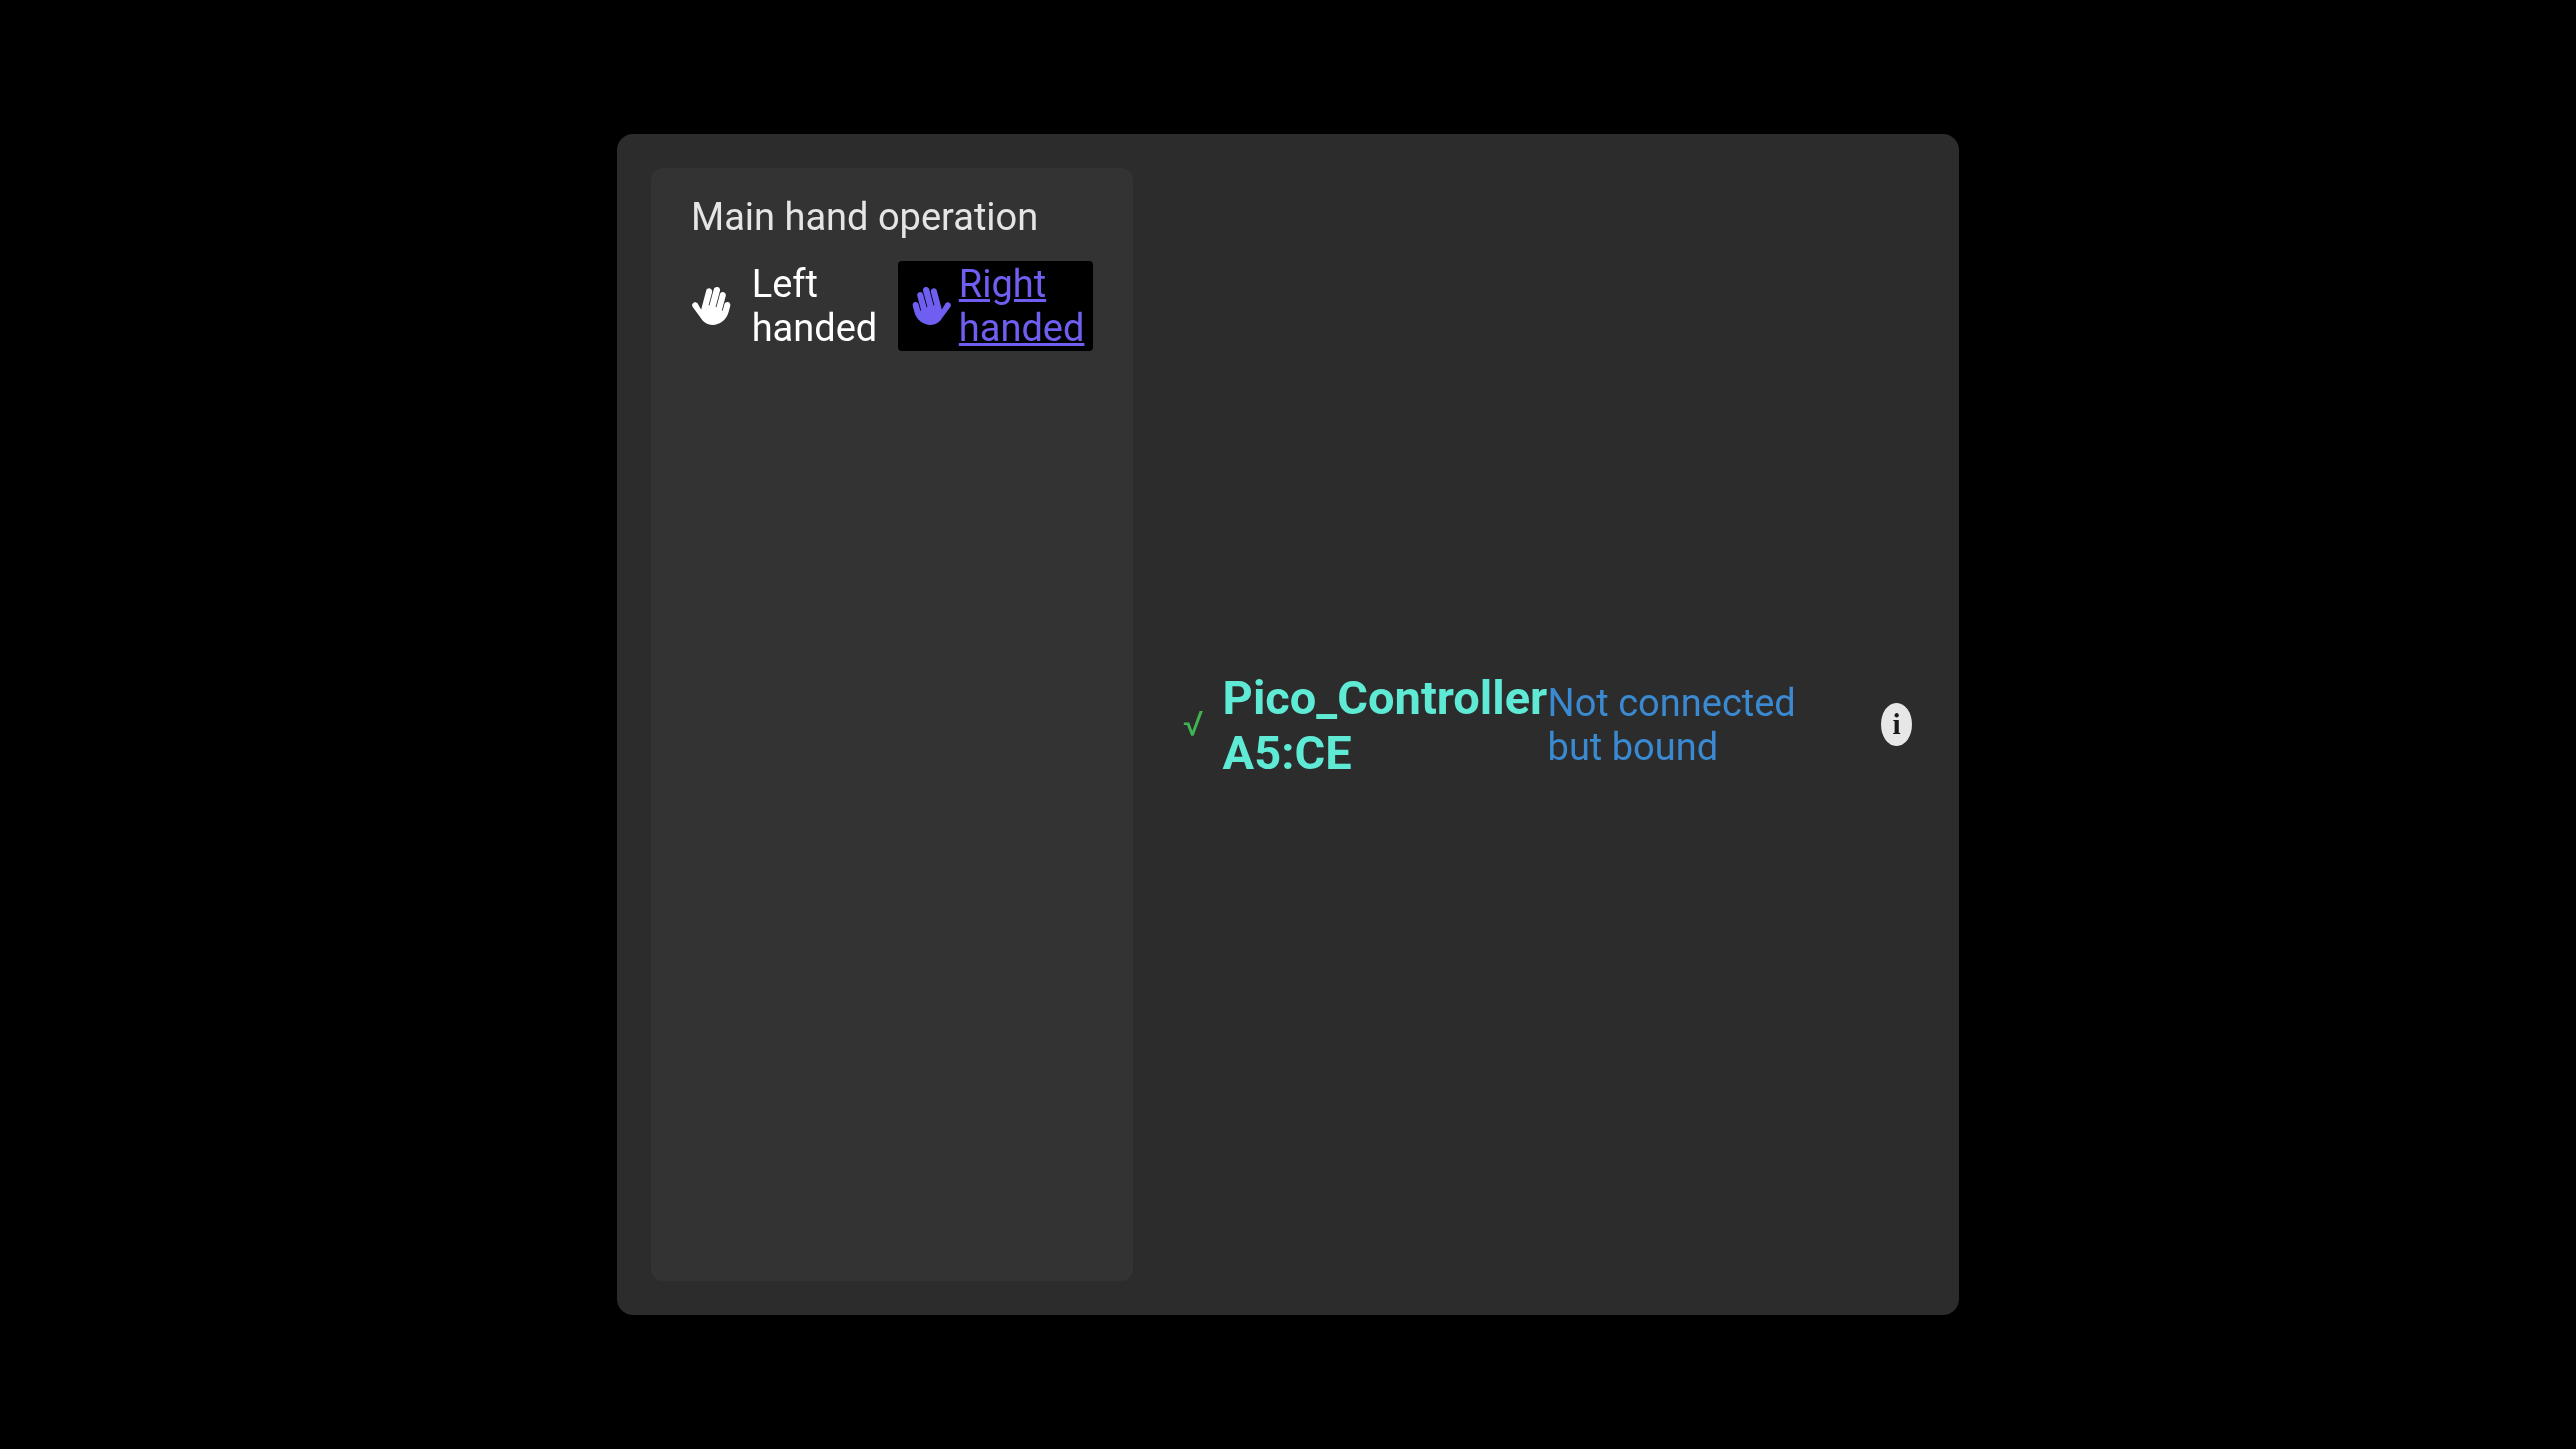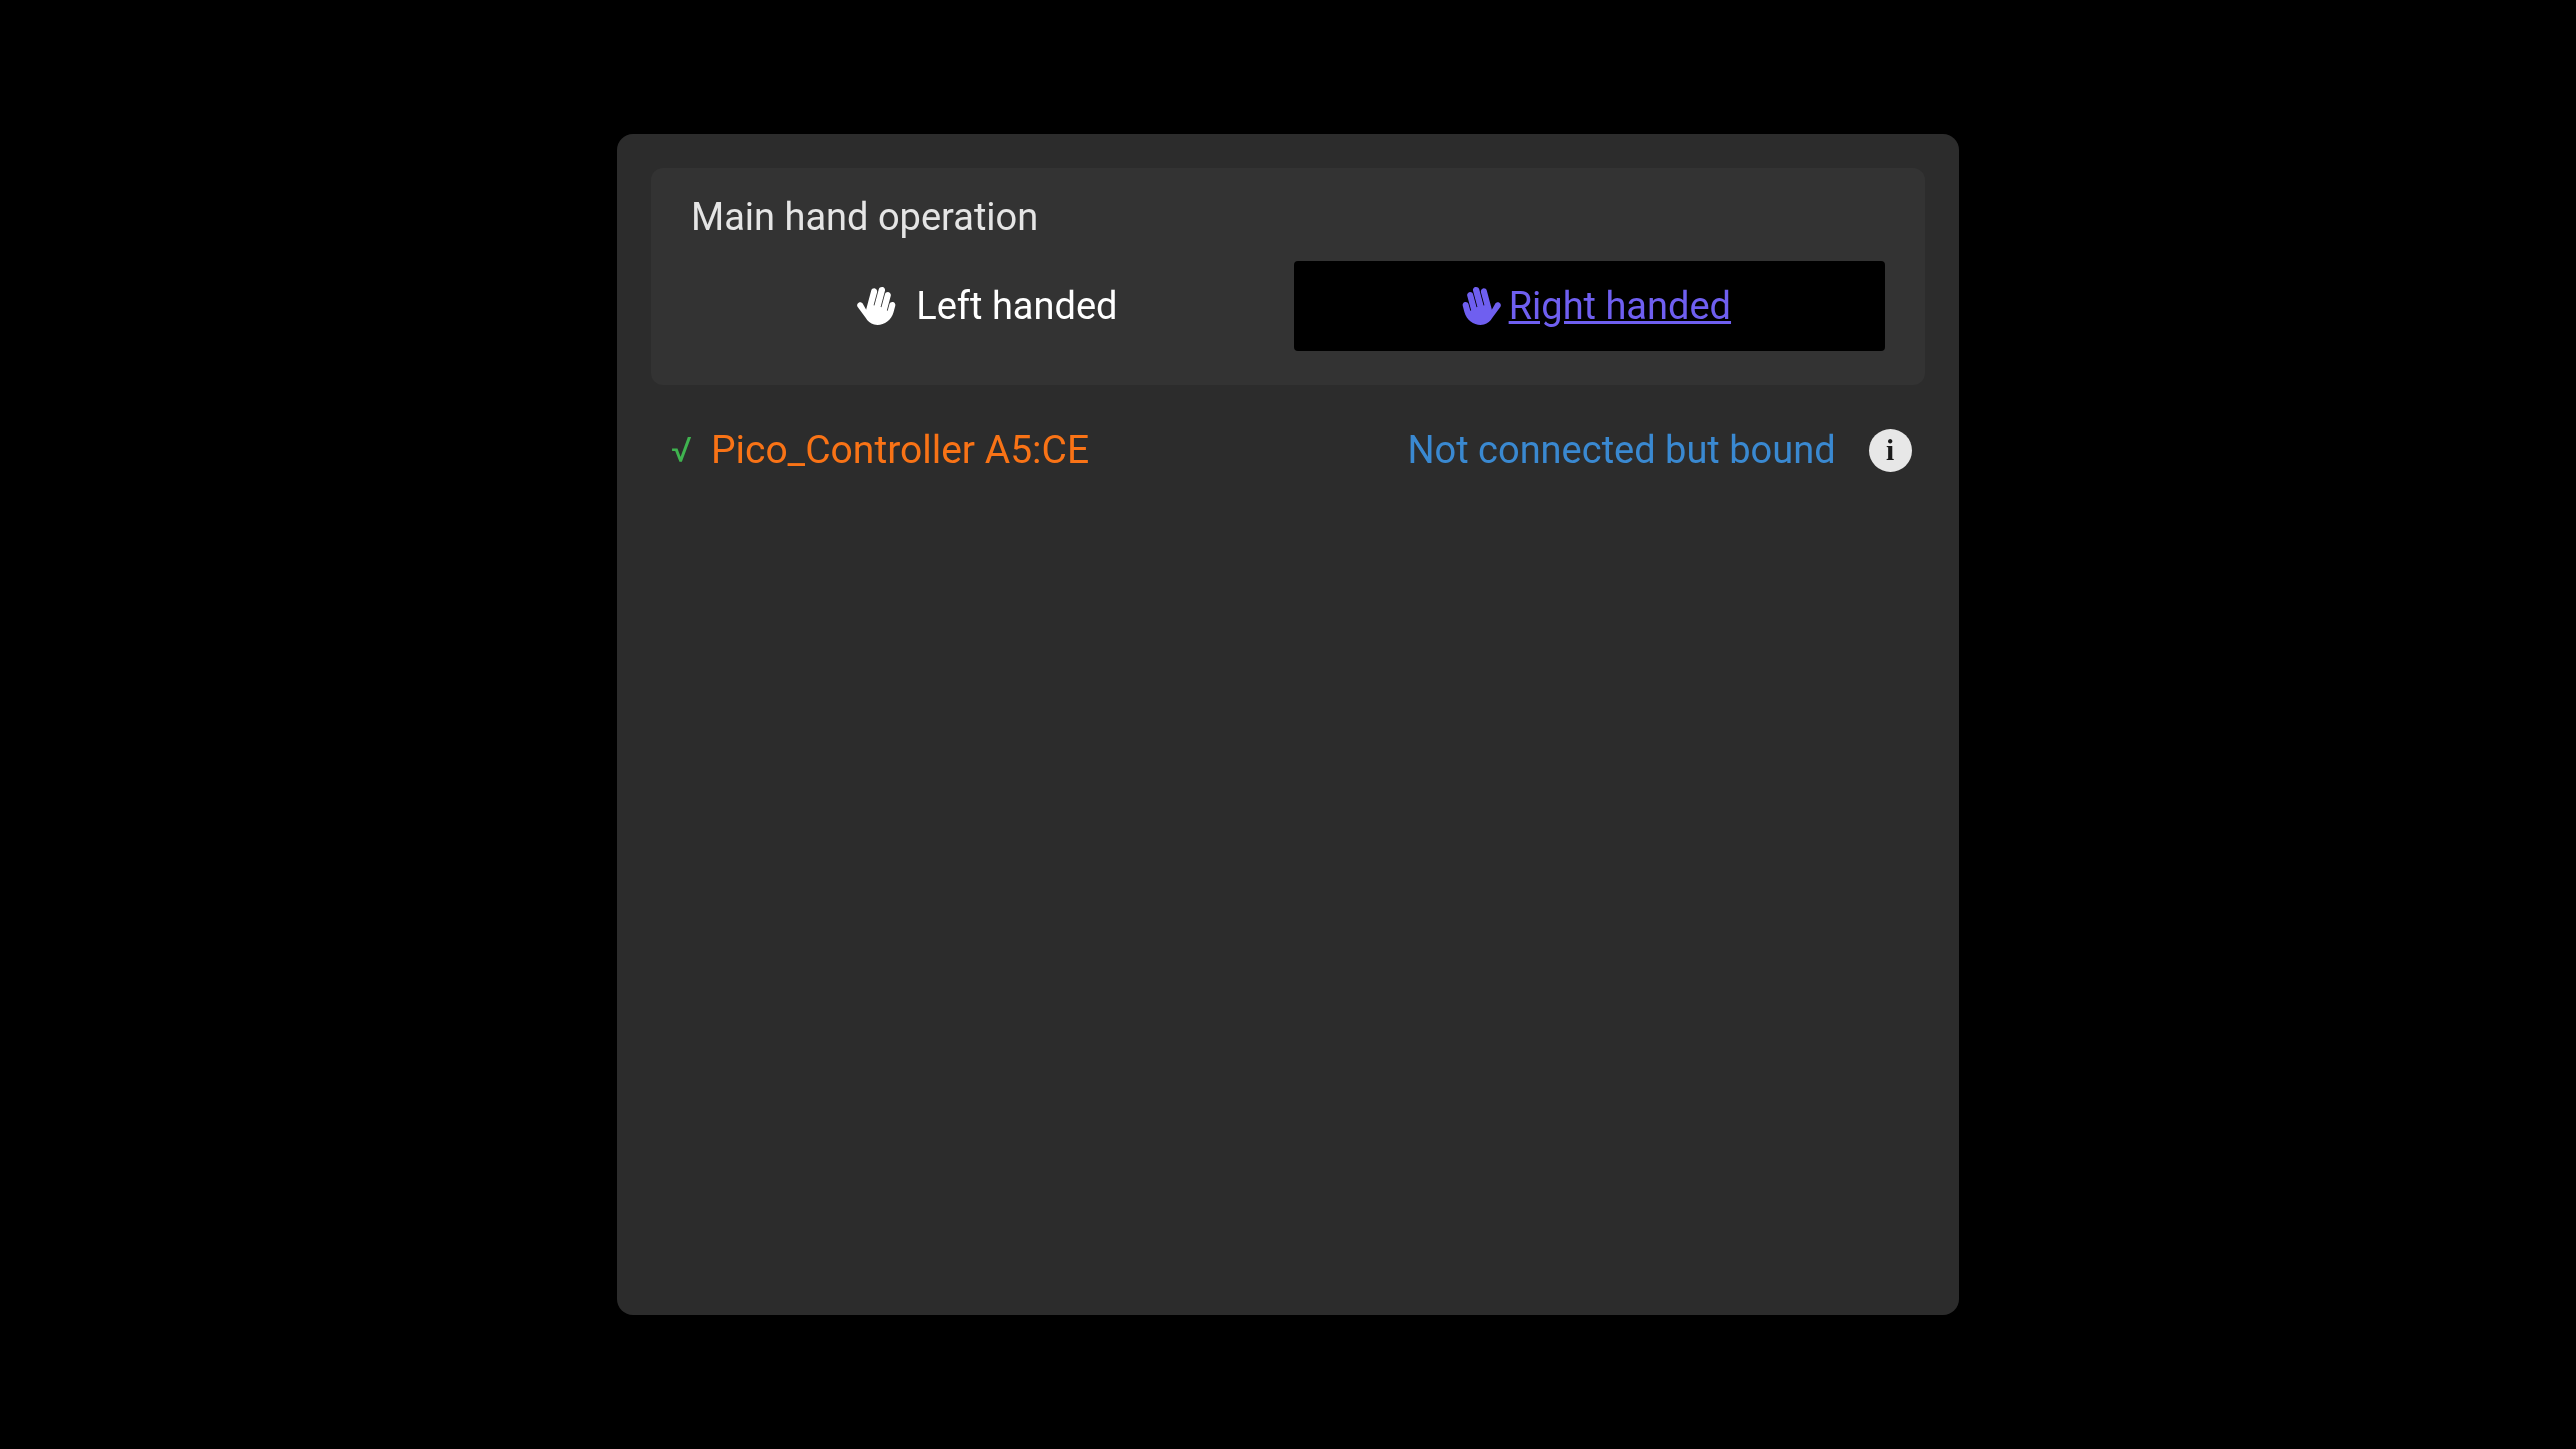--- a/index.html
+++ b/index.html
@@ -13,21 +13,20 @@
       justify-content: center;
       transform-origin: top left;
     }
     .panel {
       width: 1342px;
       height: 1181px;
       background: #2c2c2c;
       border-radius: 16px;
       padding: 34px;
       display: flex;
-      flex-direction: column;
       gap: 29.5px;
     }
     .section-hand {
       background: #333333;
       border-radius: 12px;
       padding: 27px 40px 34px 40px;
     }
     .section-title {
       color: #e5e5e5;
       font-size: 38px;
@@ -75,23 +74,23 @@
       display: flex;
       align-items: center;
       gap: 19px;
     }
     .check-mark {
       color: #3fb34f;
       font-size: 35px;
       font-weight: 400;
     }
     .device-name {
-      color: #f97316;
-      font-size: 39px;
-      font-weight: 400;
+      color: #5eead4;
+      font-size: 47px;
+      font-weight: 700;
     }
     .device-right {
       display: flex;
       align-items: center;
       gap: 33px;
     }
     .device-status {
       color: #3a89d1;
       font-size: 38px;
       font-weight: 400;

